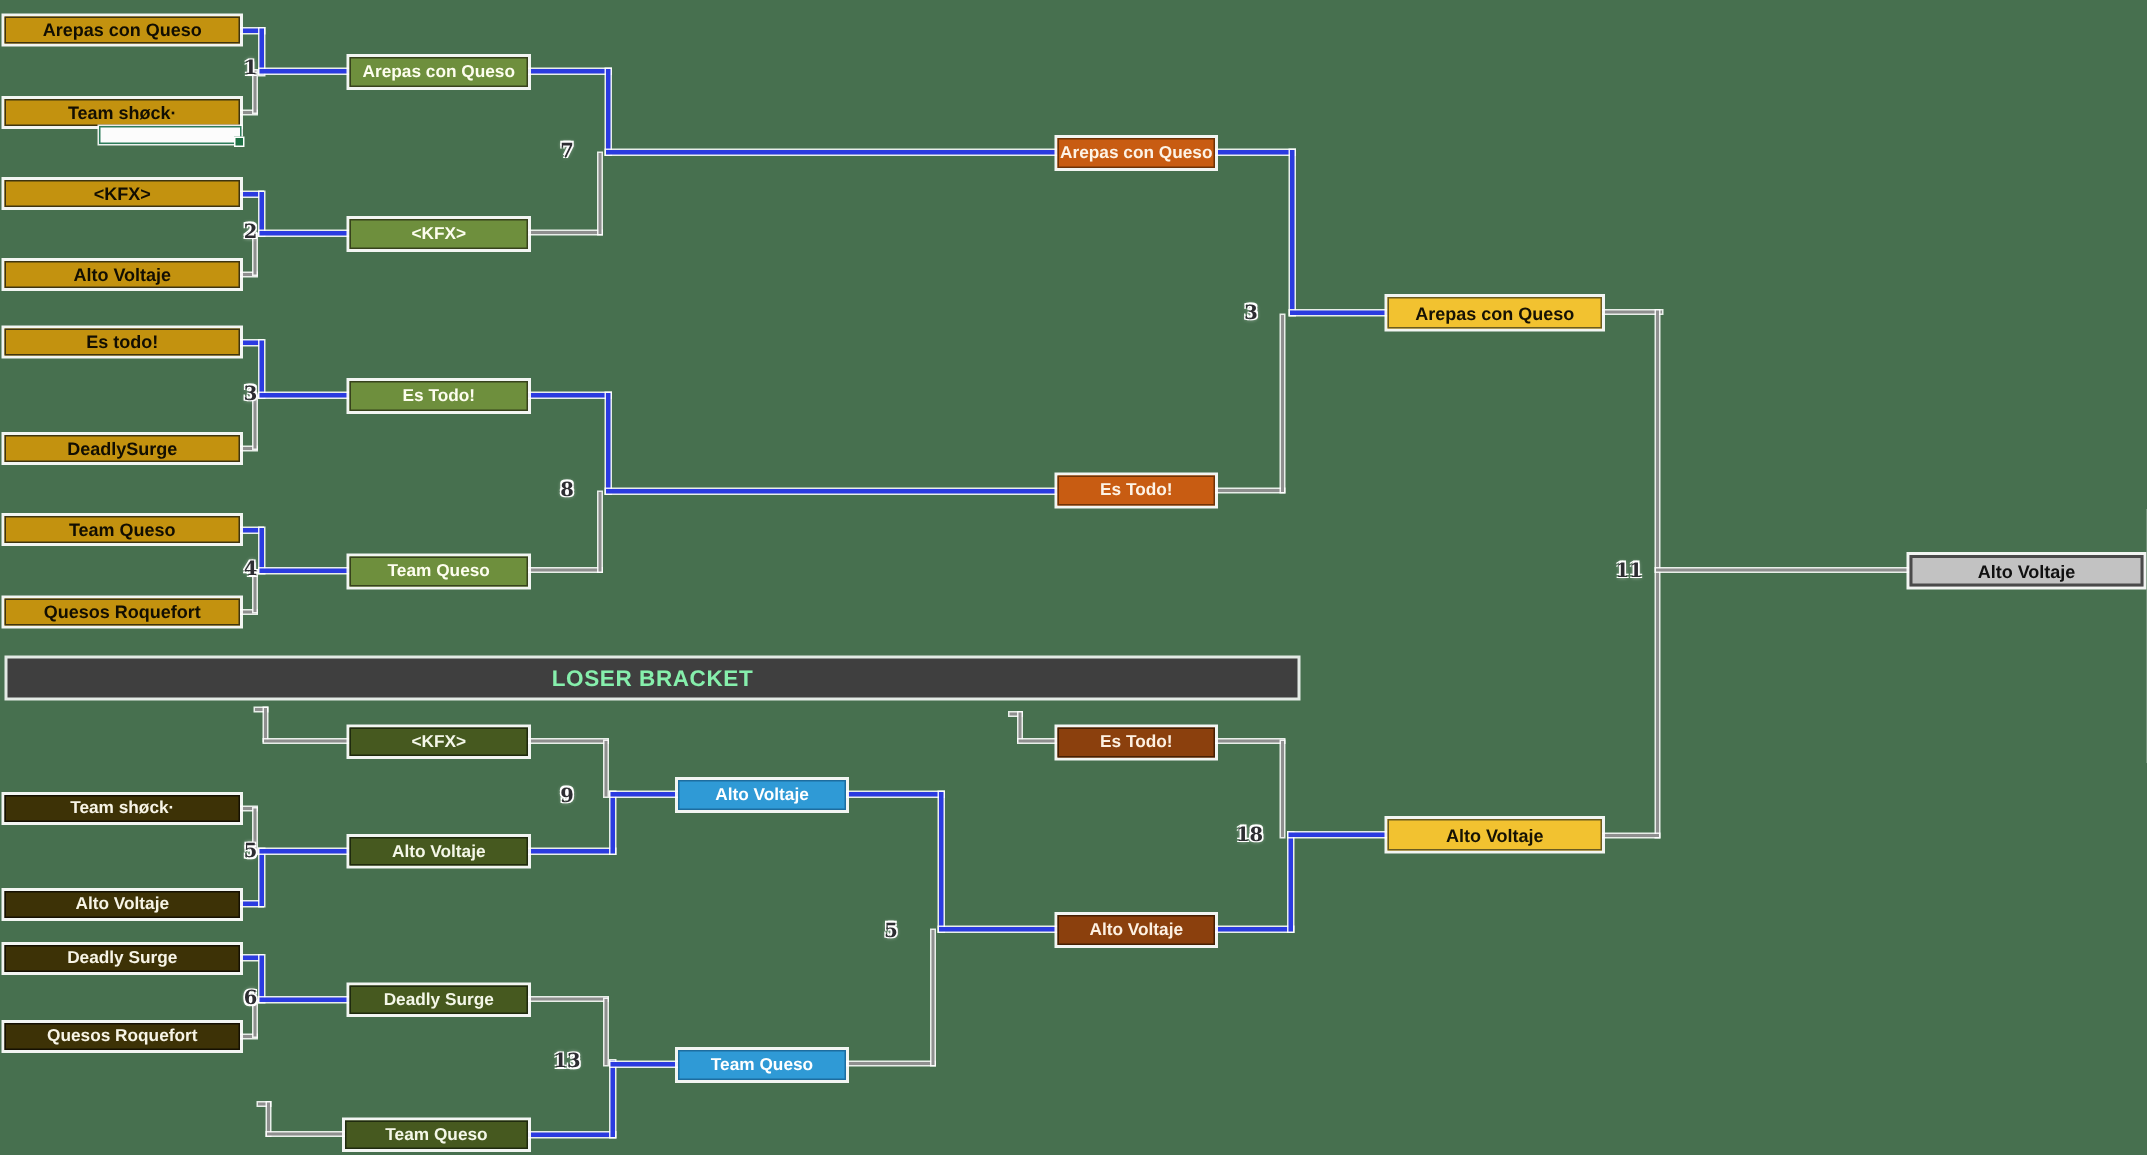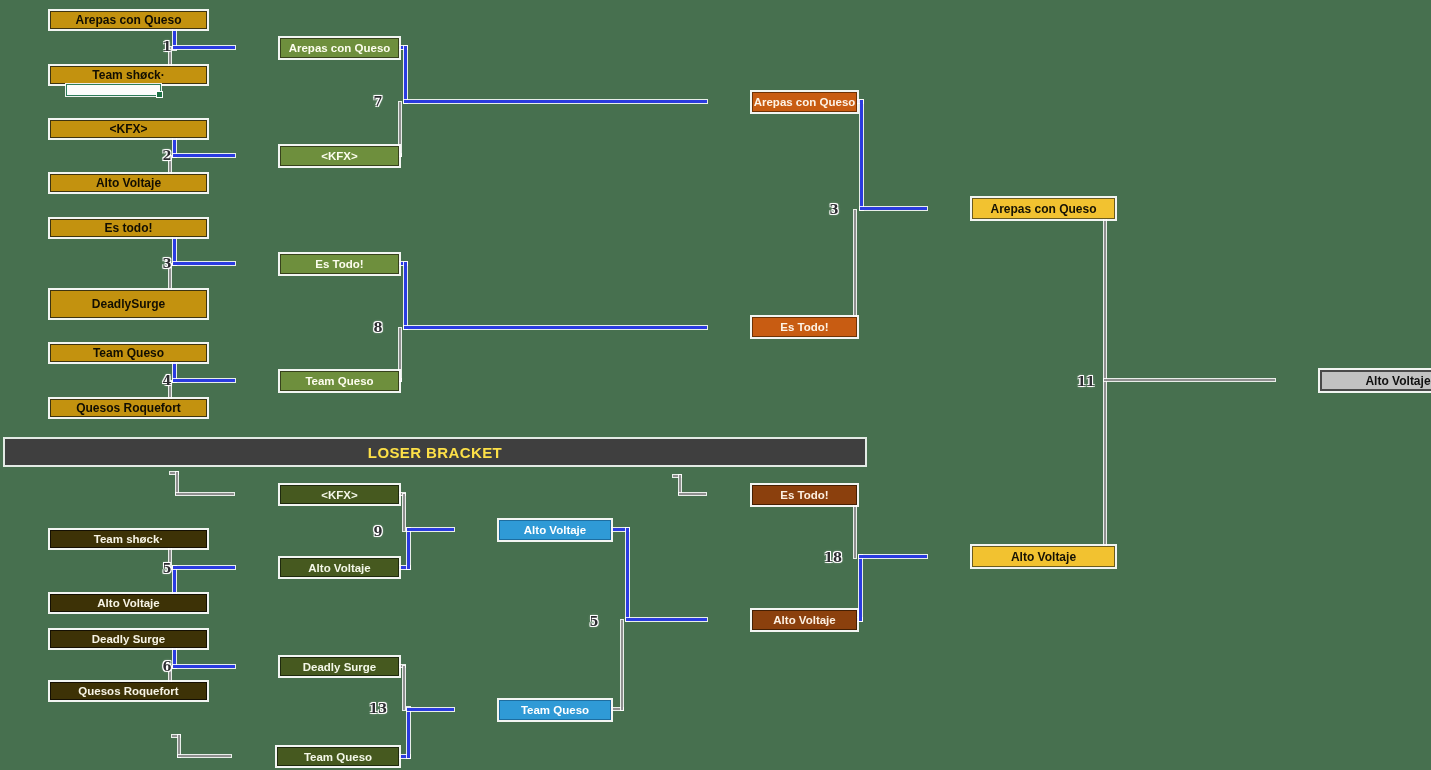--- a/index.html
+++ b/index.html
@@ -6,35 +6,34 @@
   body{font-family:"Liberation Sans",sans-serif;}
   #stage{position:relative;width:1431px;height:770px;background:var(--c-background,#47704F);overflow:hidden;}
 
   .box{
     position:absolute;box-sizing:border-box;
     display:flex;align-items:center;justify-content:center;
     font:bold 11.5px "Liberation Sans",sans-serif;
     white-space:nowrap;
     box-shadow:0 0 0 2px rgba(255,255,255,.93);
     z-index:3;
-    margin-left:47px;
   }
   .gold{background:var(--c-gold,#C3920F);border:1.5px solid #3e3410;color:#120e02;font-size:12px;}
   .green{background:var(--c-green,#6E8F3D);border:1.5px solid #37421c;color:#fdfdee;}
   .orange{background:var(--c-orange,#C85C12);border:1.5px solid #6e3206;color:#fdf3e6;}
   .yellow{background:var(--c-yellow,#F2C230);border:1.5px solid #6b5b1f;color:#161204;font-size:12px;}
   .champion{background:var(--c-champion,#C2C2C2);border:2px solid #4a4a4a;color:#101010;font-size:12px;}
   .darkgreen{background:var(--c-darkgreen,#46591F);border:1.5px solid #1f2a0e;color:#f4f7e8;}
   .darkbrown{background:var(--c-darkbrown,#3D3206);border:1.5px solid #151002;color:#f7f4e6;}
   .blue{background:var(--c-blue,#2F9AD6);border:1.5px solid #1d6da0;color:#fff;}
   .brown{background:var(--c-brown,#8B400D);border:1.5px solid #451f03;color:#fdf0e2;}
 
   #loser-header{
     position:absolute;left:5px;top:439px;width:860px;height:26px;
-    background:var(--c-header,#3F3F3F);color:#fde047;
+    background:var(--c-header,#3F3F3F);color:#86efac;
     display:flex;align-items:center;justify-content:center;
     font:bold 15px "Liberation Sans",sans-serif;letter-spacing:.4px;
     box-shadow:0 0 0 2px rgba(255,255,255,.85);
     z-index:4;
   }
 
   .line{position:absolute;z-index:1;box-shadow:0 0 0 1px rgba(255,255,255,.88);}
   .line.h.win{height:3px;}  .line.v.win{width:3px;}
   .line.h.path{height:2px;} .line.v.path{width:2px;}
   .line.win{background:var(--c-winner_path,#2B3BE0);z-index:2;}
@@ -137,21 +136,21 @@
     <div class="line v path" style="left: 679px; top: 475px; height: 19px;"></div>
     <div class="line h path" style="left: 679px; top: 493px; width: 27px;"></div>
     <div class="line h path" style="left: 172px; top: 735px; width: 8px;"></div>
     <div class="line v path" style="left: 178px; top: 735px; height: 22px;"></div>
     <div class="line h path" style="left: 178px; top: 755px; width: 53px;"></div>
     <div class="box gold" style="left: 3px; top: 11px; width: 157px; height: 18px;">Arepas con Queso</div>
     <div class="box gold" style="left: 3px; top: 66px; width: 157px; height: 18px;">Team shøck·</div>
     <div class="box gold" style="left: 3px; top: 120px; width: 157px; height: 18px;">&lt;KFX&gt;</div>
     <div class="box gold" style="left: 3px; top: 174px; width: 157px; height: 18px;">Alto Voltaje</div>
     <div class="box gold" style="left: 3px; top: 219px; width: 157px; height: 18px;">Es todo!</div>
-    <div class="box gold" style="left: 3px; top: 290px; width: 157px; height: 28px;">DeadlySurge</div>
+    <div class="box gold" style="left: 3px; top: 290px; width: 157px; height: 18px;">DeadlySurge</div>
     <div class="box gold" style="left: 3px; top: 344px; width: 157px; height: 18px;">Team Queso</div>
     <div class="box gold" style="left: 3px; top: 399px; width: 157px; height: 18px;">Quesos Roquefort</div>
     <div class="box green" style="left: 233px; top: 38px; width: 119px; height: 20px;">Arepas con Queso</div>
     <div class="box green" style="left: 233px; top: 146px; width: 119px; height: 20px;">&lt;KFX&gt;</div>
     <div class="box green" style="left: 233px; top: 254px; width: 119px; height: 20px;">Es Todo!</div>
     <div class="box green" style="left: 233px; top: 371px; width: 119px; height: 20px;">Team Queso</div>
     <div class="box orange" style="left: 705px; top: 92px; width: 105px; height: 20px;">Arepas con Queso</div>
     <div class="box orange" style="left: 705px; top: 317px; width: 105px; height: 20px;">Es Todo!</div>
     <div class="box yellow" style="left: 925px; top: 198px; width: 143px; height: 21px;">Arepas con Queso</div>
     <div class="box champion" style="left: 1273px; top: 370px; width: 156px; height: 21px;">Alto Voltaje</div>

